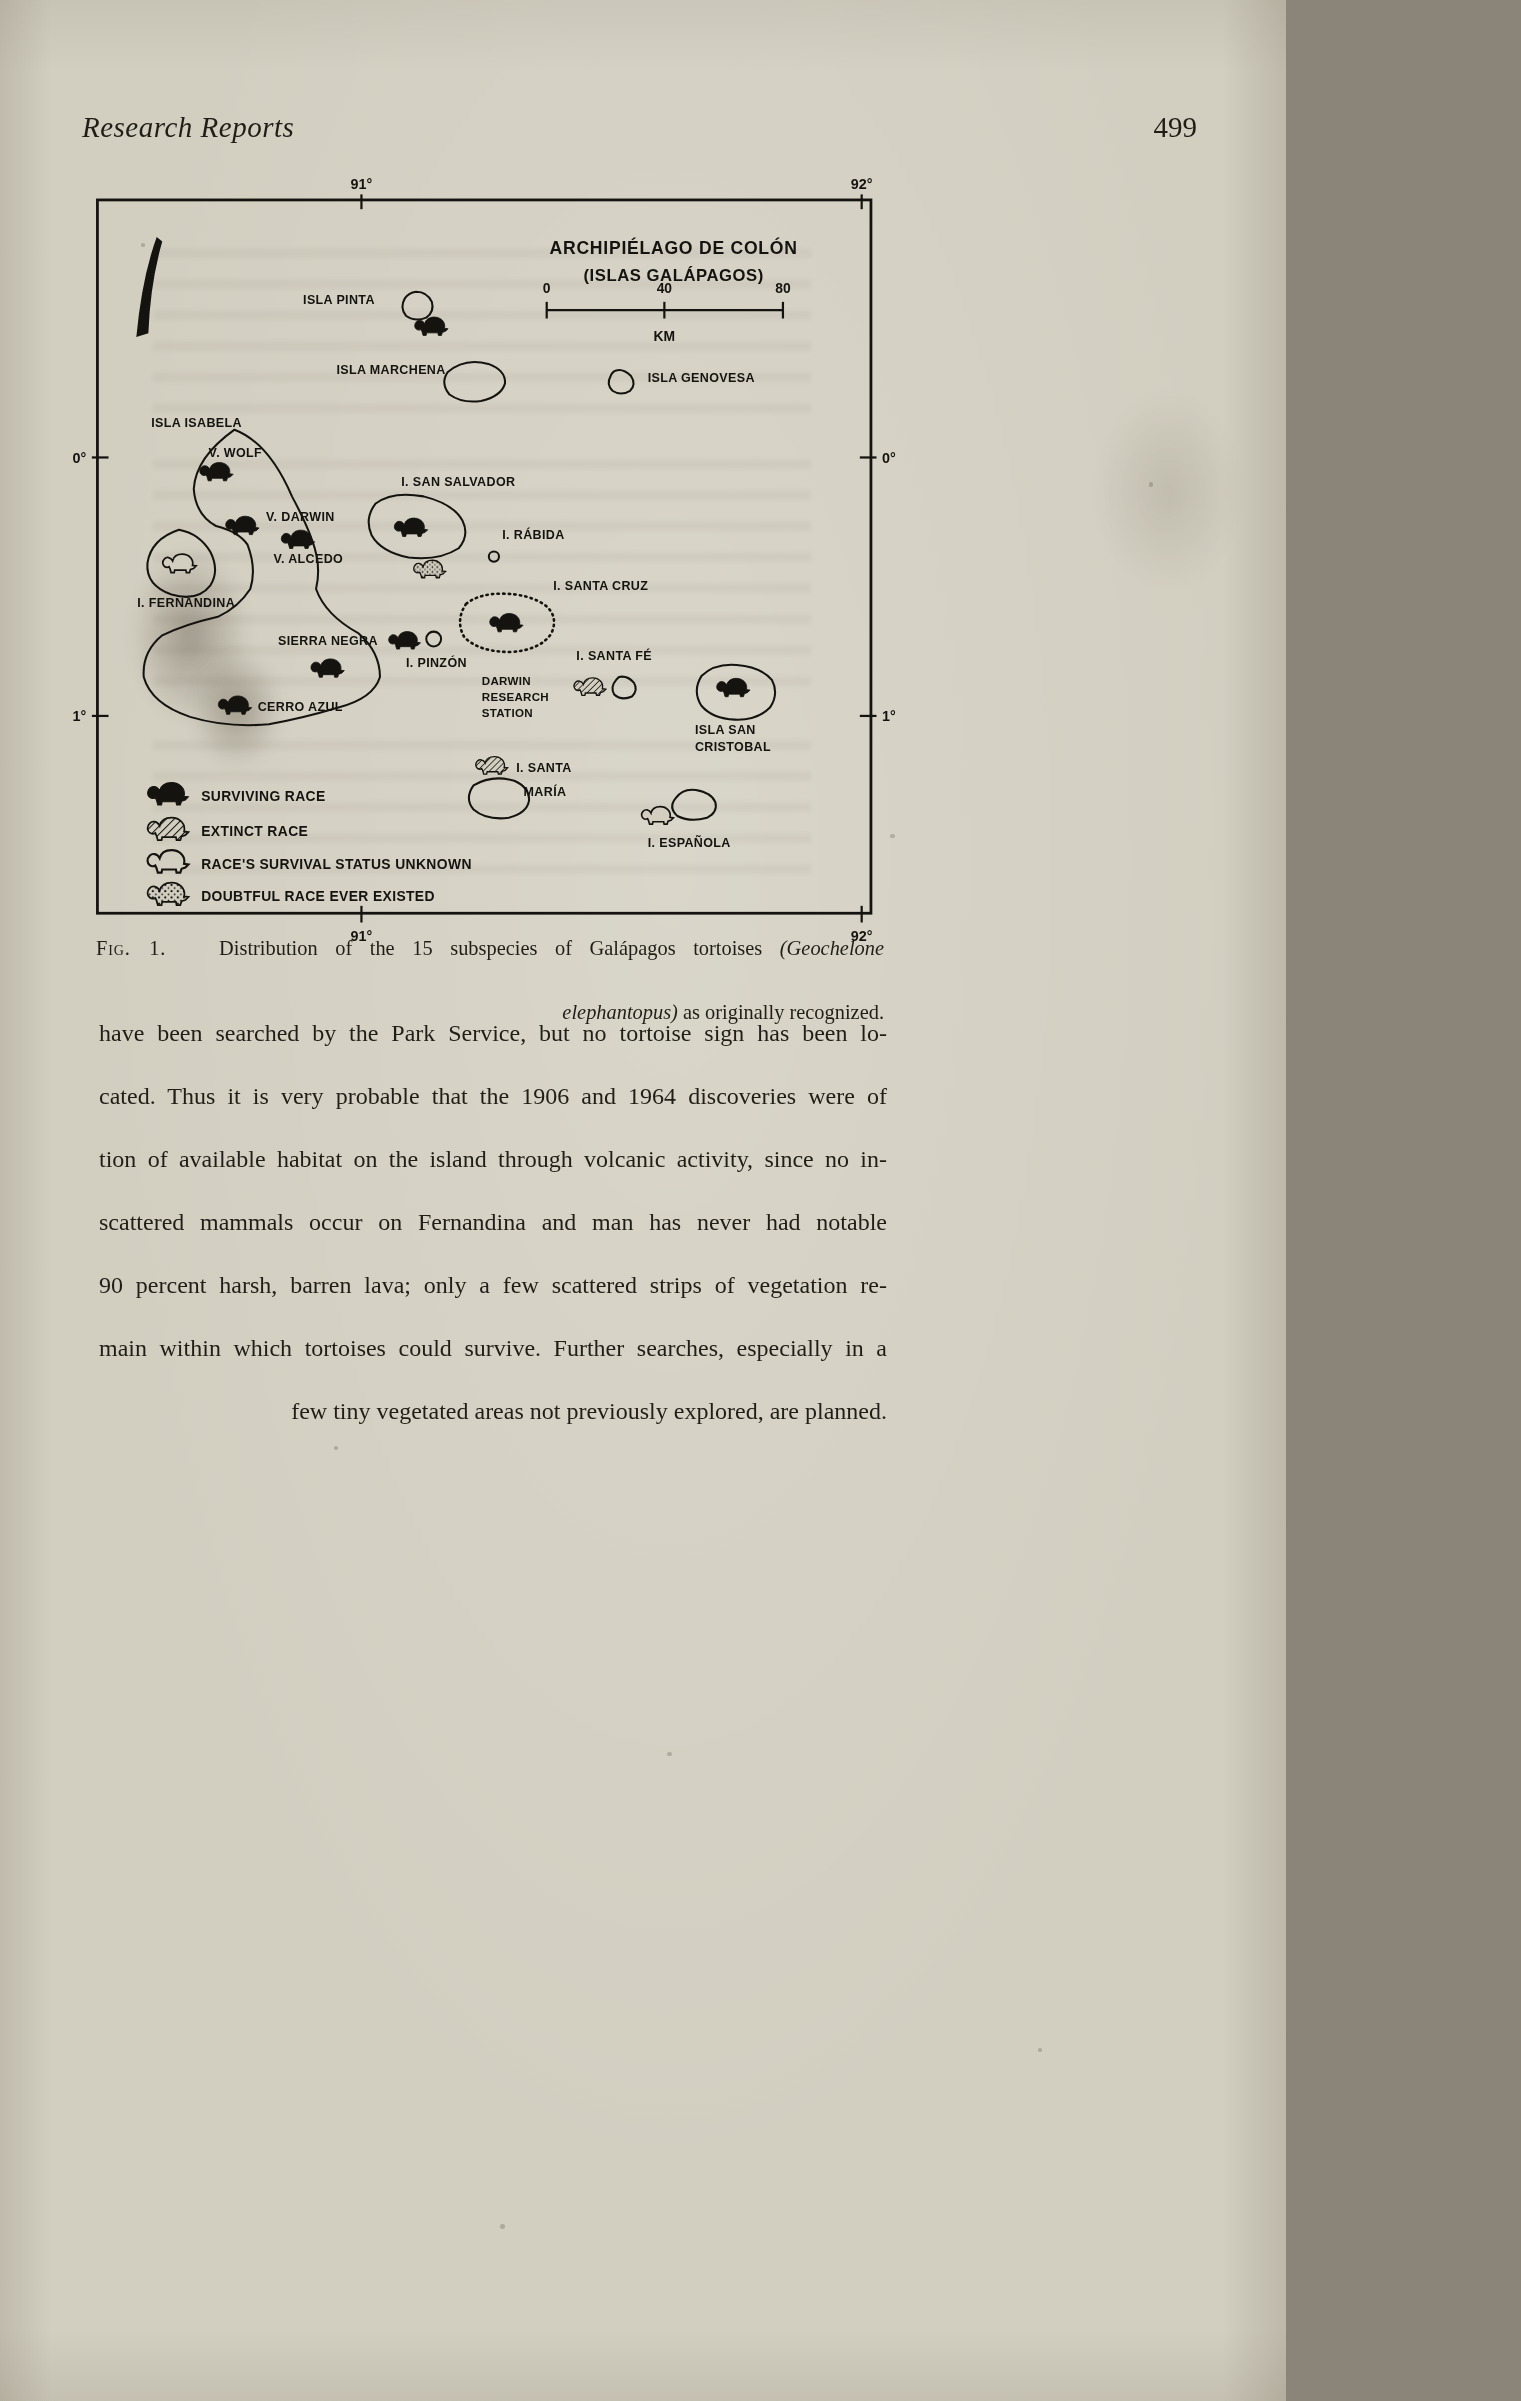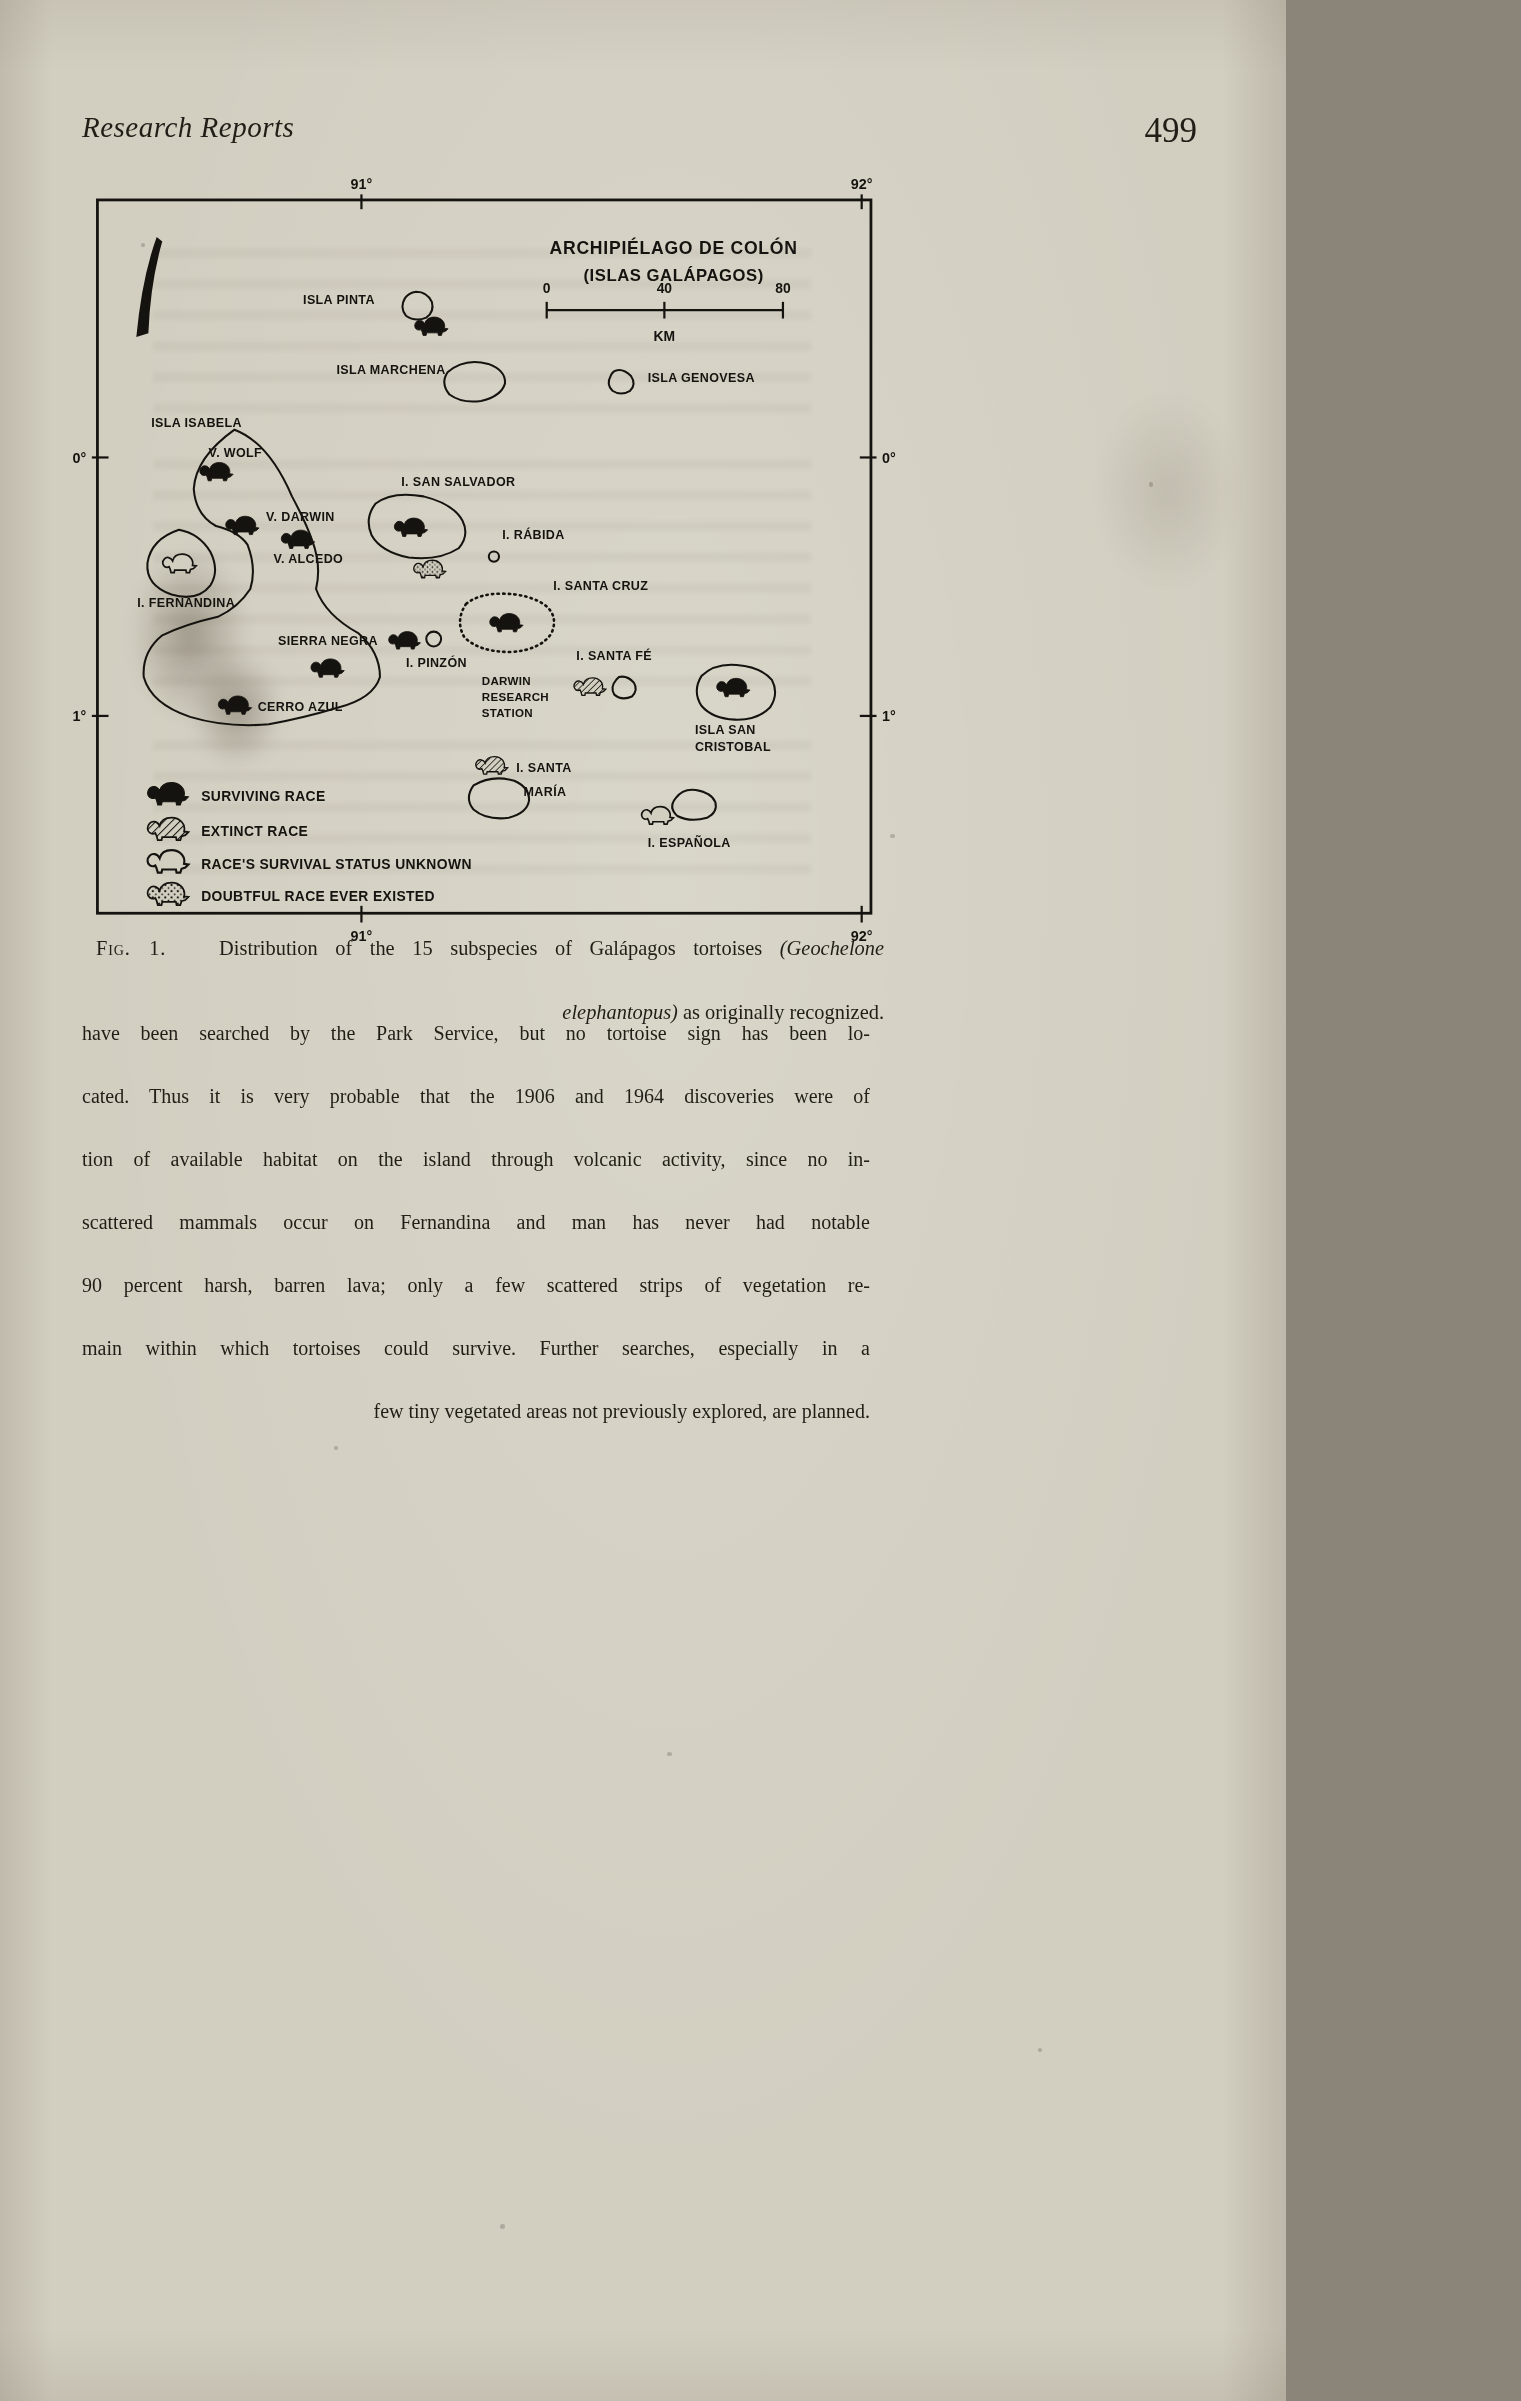--- a/index.html
+++ b/index.html
@@ -15,21 +15,21 @@
     font-family:"Liberation Serif", serif;
     color:#211e17;
   }
   
   .running-head{
     position:absolute;left:82px;top:111px;
     font-style:italic;font-size:29px;letter-spacing:0.5px;
   }
   .page-number{
     position:absolute;right:89px;top:111px;
-    font-size:35px;
+    font-size:29px;
   }
   
   .ghost{
     position:absolute;opacity:.065;filter:blur(2.3px);
     background:repeating-linear-gradient(0deg,
       rgba(0,0,0,0) 0px, rgba(0,0,0,0) 15.8px,
       rgba(55,45,30,.65) 16.7px, rgba(55,45,30,.65) 25px,
       rgba(0,0,0,0) 26px, rgba(0,0,0,0) 31px);
     transform:scaleX(-1);
     pointer-events:none;
@@ -66,22 +66,22 @@
     position:absolute;left:96px;top:932px;width:788px;
     font-size:20.4px;line-height:32px;
   }
   .caption .l1{text-align:justify;}
   .caption .l2{text-align:right;}
   .jfull::after{content:"";display:inline-block;width:100%;height:0;}
   .smallcaps{font-variant:small-caps;letter-spacing:0.9px;}
   .caption i, .bodytext i{font-style:italic;}
   
   .bodytext{
-    position:absolute;left:82px;top:1018px;width:788px;
-    font-size:20px;line-height:31.5px;
+    position:absolute;left:99px;top:1018px;width:788px;
+    font-size:24px;line-height:31.5px;
   }
   .bodytext .line{text-align:justify;}
   .bodytext .line.last{text-align:right;}
 </style>
 </head>
 <body>
 
 <div class="page">
 
   <div class="ghost" style="left:153px;top:230px;width:658px;height:199px;"></div>

